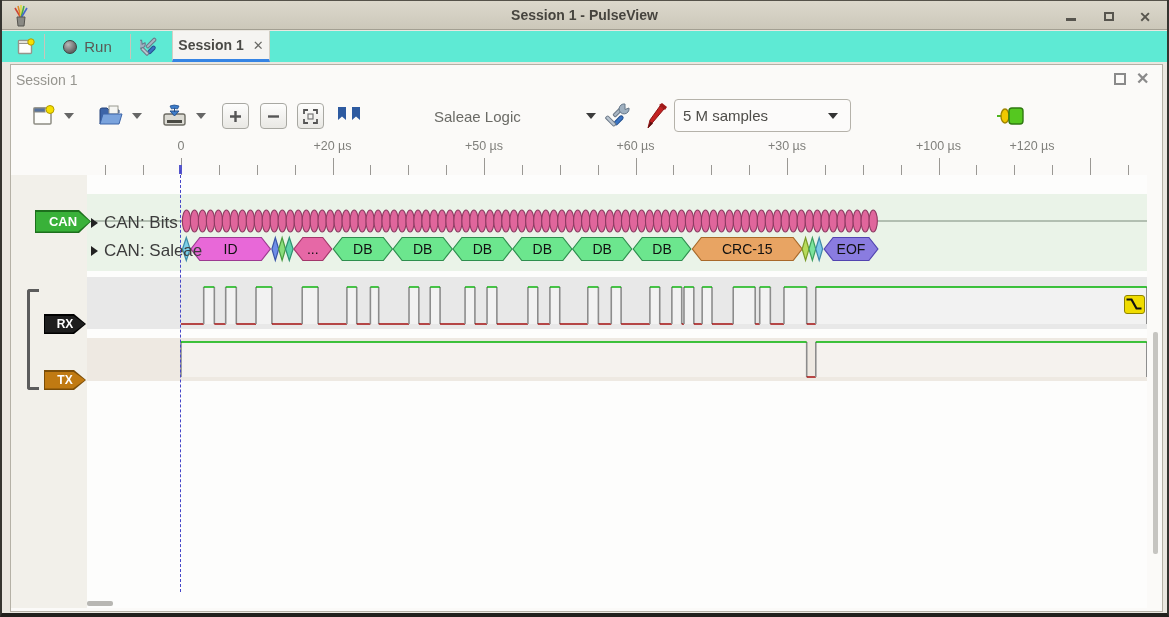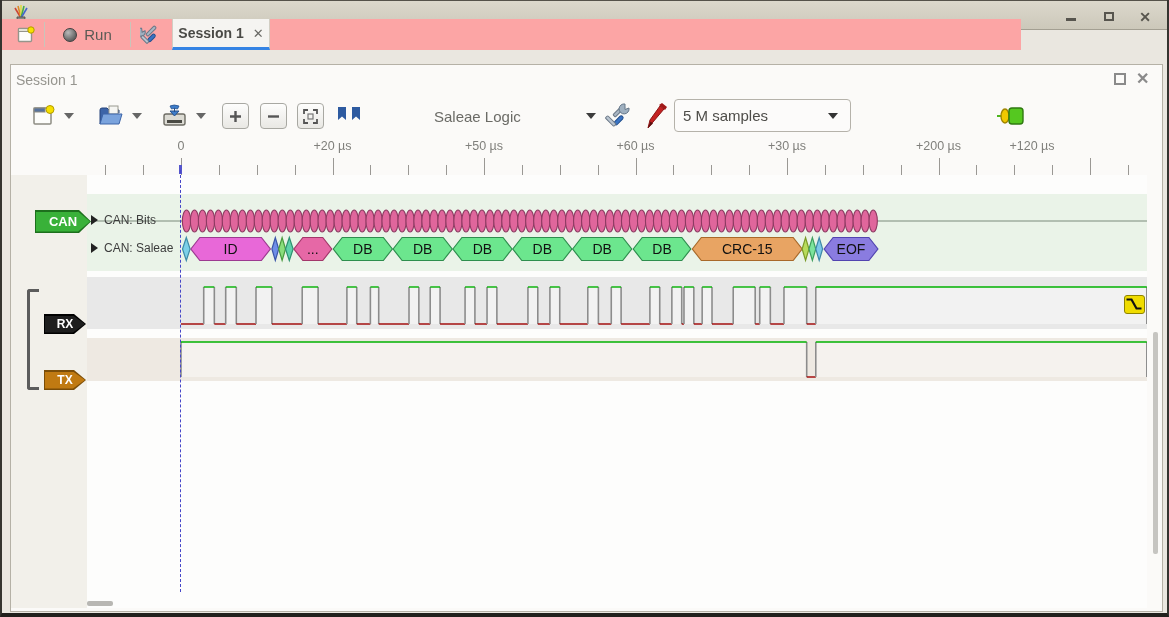--- a/index.html
+++ b/index.html
@@ -16,21 +16,21 @@
     border-top:1px solid #55524a;border-bottom:1px solid #a39f92;}
   .title-text{position:absolute;left:0;right:0;top:6px;text-align:center;
     font-size:14px;font-weight:bold;color:#46443e;}
   .appicon{position:absolute;left:8px;top:3px;}
   .winbtn{position:absolute;top:9px;width:16px;height:14px;color:#57554e;}
   .wb-min{right:88px;}  .wb-max{right:50px;}  .wb-close{right:14px;}
   .wb-min i{display:block;width:10px;height:3px;background:#57554e;margin:8px auto 0;}
   .wb-max i{display:block;width:10px;height:9px;border:2px solid #57554e;margin:2px auto 0;}
   .wb-close{font-size:14px;font-weight:bold;line-height:14px;text-align:center;}
   
-  .main-toolbar{position:absolute;left:0;top:19px;width:1019px;height:31px;background:#fca5a5;}
+  .main-toolbar{position:absolute;left:0;top:31px;width:1165px;height:31px;background:#5eead4;}
   .mt-sep{position:absolute;top:3px;width:1px;height:25px;background:#c9c5ba;}
   .tool-btn{position:absolute;top:1px;height:29px;display:flex;align-items:center;justify-content:center;}
   .run-btn{left:48px;width:75px;gap:7px;font-size:15px;color:#5a5a55;}
   .run-circle{width:14px;height:14px;border-radius:50%;
     background:radial-gradient(circle at 35% 30%,#b9b9b9,#6a6a6a 65%,#4d4d4d);border:1px solid #3f3f3f;}
   .tab{position:absolute;left:170px;top:0;width:98px;height:31px;background:#f5f4f1;
     border-left:1px solid #d2cec3;border-right:1px solid #d2cec3;border-bottom:3px solid #3584e4;
     display:flex;align-items:center;justify-content:center;gap:9px;}
   .tab-label{font-size:14px;font-weight:bold;color:#4a4a46;}
   .tab-close{font-size:13px;color:#6a6a66;line-height:13px;}
@@ -55,21 +55,21 @@
   .gutter{position:absolute;left:9px;top:175px;width:76px;height:433px;background:#f2f0ea;}
   .view-bg{position:absolute;left:85px;top:175px;width:1060px;height:433px;background:#fdfdfc;}
   .rowbg{position:absolute;left:85px;width:1060px;}
   .row-decoder{top:194px;height:77px;background:#eaf3e8;}
   .row-rx{top:277px;height:52px;background:#e8e8e8;}
   .row-tx{top:338px;height:43px;background:#eee9e2;}
   #ruler{position:absolute;left:0;top:137px;width:1160px;height:38px;}
   .rlabel{position:absolute;top:2px;width:90px;text-align:center;font-size:12.5px;color:#80807c;}
   .rtick{position:absolute;width:1px;background:#9a9894;}
   #trace-svg{position:absolute;left:85px;top:175px;}
-  .rowlabel{position:absolute;font-size:12px;color:#3c3c3c;display:flex;align-items:center;gap:6px;}
+  .rowlabel{position:absolute;font-size:17px;color:#3c3c3c;display:flex;align-items:center;gap:6px;}
   .expander{width:0;height:0;border-top:5px solid transparent;border-bottom:5px solid transparent;
     border-left:7px solid #222;}
   .tag{position:absolute;}
   .tag .outer,.tag .inner{position:absolute;
     clip-path:polygon(0 0,calc(100% - 12px) 0,100% 50%,calc(100% - 12px) 100%,0 100%);}
   .tag .outer{left:0;top:0;width:100%;height:100%;}
   .tag .inner{left:1px;top:1.5px;width:calc(100% - 2px);height:calc(100% - 3px);
     display:flex;align-items:center;justify-content:center;color:#fff;font-weight:bold;}
   .bracket{position:absolute;left:25px;top:289px;width:12px;height:101px;
     border-left:3px solid #5c5c5c;border-top:3px solid #5c5c5c;border-bottom:3px solid #5c5c5c;
@@ -91,20 +91,21 @@
     <span class="appicon">
       <svg width="22" height="24" viewBox="0 0 22 24">
         <path d="M11 14 L5 4" stroke="#cc4433" stroke-width="1.6"></path>
         <path d="M11 14 L8 2" stroke="#dd8822" stroke-width="1.6"></path>
         <path d="M11 14 L11 1" stroke="#dddd44" stroke-width="1.6"></path>
         <path d="M11 14 L14 2" stroke="#44aa44" stroke-width="1.6"></path>
         <path d="M11 14 L17 4" stroke="#4466cc" stroke-width="1.6"></path>
         <path d="M7 13 L15 13 L14 22 L8 22 Z" fill="#8a8a84" stroke="#55544f"></path>
       </svg>
     </span>
+    <div class="title-text">Session 1 - PulseView</div>
     <div class="winbtn wb-min">
         <i></i>
       </div>
     <div class="winbtn wb-max">
         <i></i>
       </div>
     <div class="winbtn wb-close">✕</div>
   </div>
 
   <div class="main-toolbar">
@@ -235,21 +236,21 @@
       <div class="rlabel" style="left:134px">0</div>
       <div class="rtick" style="left:179px;top:21px;height:17px;"></div>
       <div class="rlabel" style="left:285.5px">+20 µs</div>
       <div class="rtick" style="left:330.5px;top:21px;height:17px;"></div>
       <div class="rlabel" style="left:437px">+50 µs</div>
       <div class="rtick" style="left:482px;top:21px;height:17px;"></div>
       <div class="rlabel" style="left:588.5px">+60 µs</div>
       <div class="rtick" style="left:633.5px;top:21px;height:17px;"></div>
       <div class="rlabel" style="left:740px">+30 µs</div>
       <div class="rtick" style="left:785px;top:21px;height:17px;"></div>
-      <div class="rlabel" style="left:891.5px">+200 µs</div>
+      <div class="rlabel" style="left:891.5px">+100 µs</div>
       <div class="rtick" style="left:936.5px;top:21px;height:17px;"></div>
       <div class="rlabel" style="left:985px">+120 µs</div>
       <div class="rtick" style="left:1088px;top:21px;height:17px;"></div>
       <div class="rtick" style="left:103.25px;top:28px;height:10px;"></div>
       <div class="rtick" style="left:141.125px;top:28px;height:10px;"></div>
       <div class="rtick" style="left:216.875px;top:28px;height:10px;"></div>
       <div class="rtick" style="left:254.75px;top:28px;height:10px;"></div>
       <div class="rtick" style="left:292.625px;top:28px;height:10px;"></div>
       <div class="rtick" style="left:368.375px;top:28px;height:10px;"></div>
       <div class="rtick" style="left:406.25px;top:28px;height:10px;"></div>

